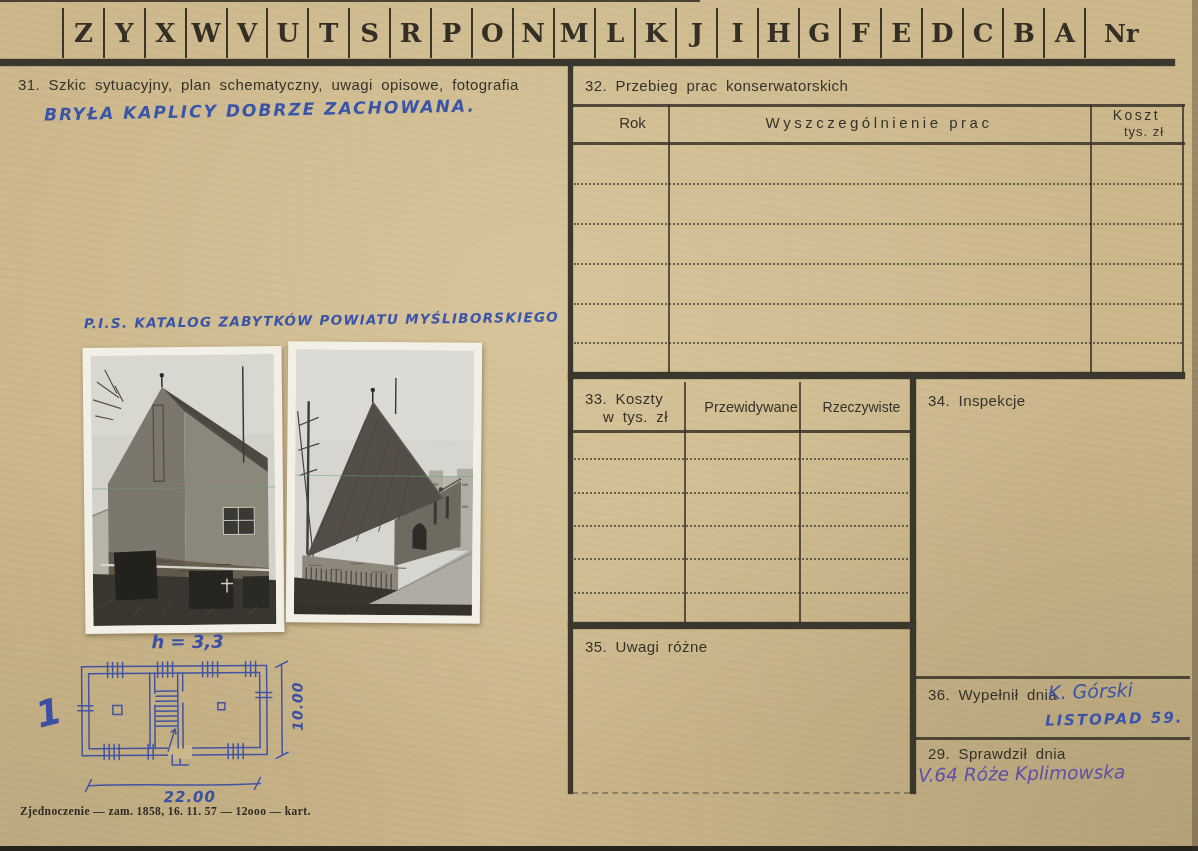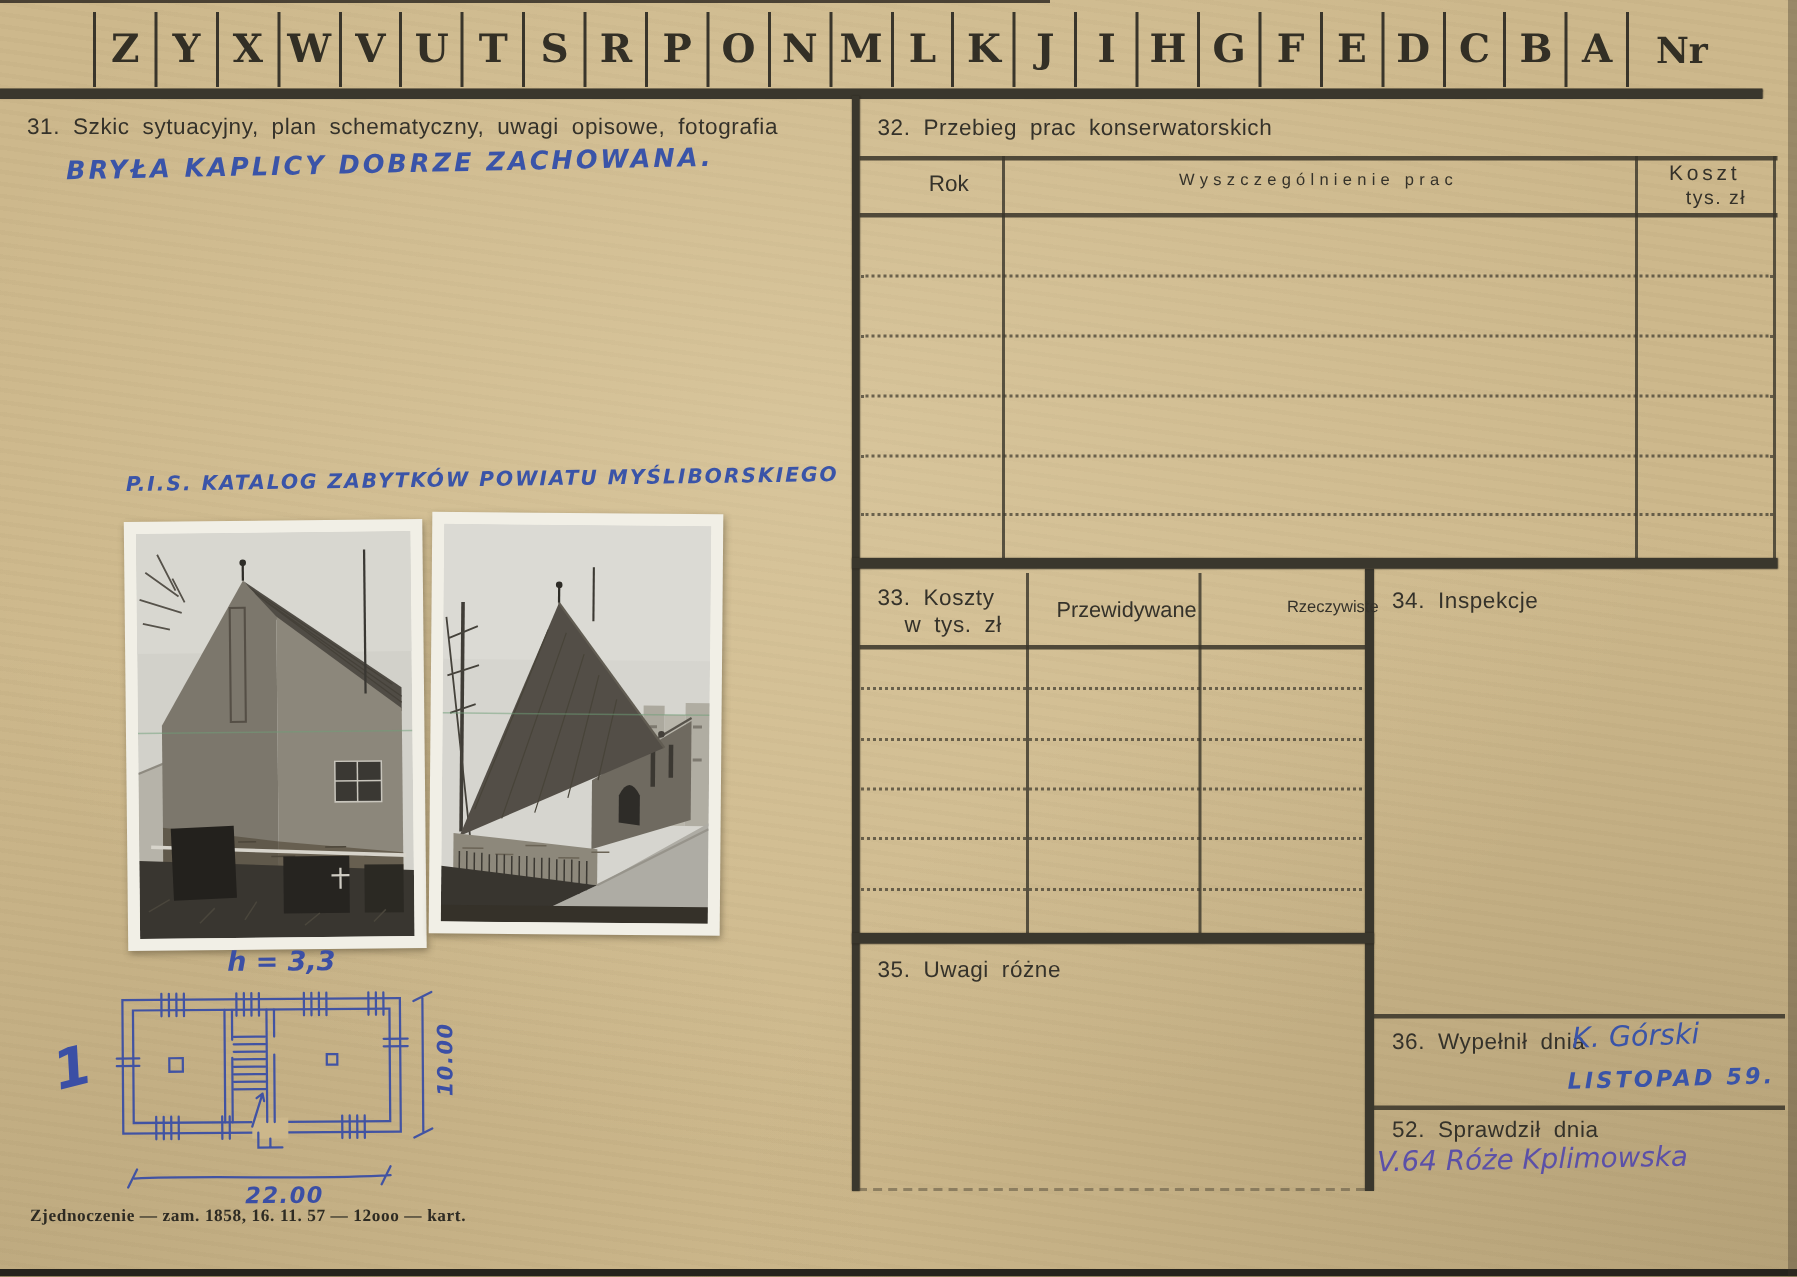--- a/index.html
+++ b/index.html
@@ -223,36 +223,36 @@
   <div class="bar" style="left:910px;top:379px;width:6px;height:415px;"></div>
 
   <div class="sec-title" style="left:585px;top:77px;">32. Przebieg prac konserwatorskich</div>
   <div>
     <div class="hline" style="left:573px;top:104px;width:612px;height:2.5px;"></div>
     <div class="hline" style="left:573px;top:142px;width:612px;height:2.5px;"></div>
     <div class="vline" style="left:668px;top:104px;height:271px;"></div>
     <div class="vline" style="left:1090px;top:104px;height:271px;"></div>
     <div class="vline" style="left:1182px;top:104px;height:271px;width:1.5px;"></div>
     <div class="col-head" style="left:573px;top:114px;width:119px;font-size:15px;">Rok</div>
-    <div class="col-head" style="left:668px;top:114px;width:422px;font-size:11px;letter-spacing:3.5px;">Wyszczególnienie prac</div>
+    <div class="col-head" style="left:668px;top:114px;width:422px;font-size:15px;letter-spacing:3.5px;">Wyszczególnienie prac</div>
     <div class="col-head" style="left:1090px;top:107px;width:93px;font-size:14px;letter-spacing:2.5px;">Koszt</div>
     <div class="col-head" style="left:1090px;top:124px;width:108px;font-size:13px;letter-spacing:1px;">tys. zł</div>
     <div class="dot" style="left:574px;top:183px;width:608px;"></div>
     <div class="dot" style="left:574px;top:223px;width:608px;"></div>
     <div class="dot" style="left:574px;top:263px;width:608px;"></div>
     <div class="dot" style="left:574px;top:303px;width:608px;"></div>
     <div class="dot" style="left:574px;top:342px;width:608px;"></div>
     <div class="bar" style="left:568px;top:372px;width:617px;height:7px;"></div>
   </div>
 
   <div>
     <div class="sec-title" style="left:585px;top:390px;">33. Koszty</div>
     <div class="sec-title" style="left:603px;top:408px;">w tys. zł</div>
     <div class="col-head" style="left:684px;top:399px;width:134px;font-size:14.5px;">Przewidywane</div>
-    <div class="col-head" style="left:826px;top:399px;width:125px;font-size:11px;">Rzeczywiste</div>
+    <div class="col-head" style="left:799px;top:399px;width:125px;font-size:14px;">Rzeczywiste</div>
     <div class="vline" style="left:684px;top:382px;height:240px;"></div>
     <div class="vline" style="left:799px;top:382px;height:240px;"></div>
     <div class="hline" style="left:573px;top:430px;width:337px;height:2.5px;"></div>
     <div class="dot" style="left:574px;top:458px;width:334px;"></div>
     <div class="dot" style="left:574px;top:492px;width:334px;"></div>
     <div class="dot" style="left:574px;top:525px;width:334px;"></div>
     <div class="dot" style="left:574px;top:558px;width:334px;"></div>
     <div class="dot" style="left:574px;top:592px;width:334px;"></div>
     <div class="bar" style="left:568px;top:622px;width:348px;height:7px;"></div>
   </div>
@@ -261,16 +261,16 @@
 
   <div class="sec-title" style="left:585px;top:638px;">35. Uwagi różne</div>
   <div class="dash" style="left:572px;top:792px;width:338px;"></div>
 
   <div class="hline" style="left:916px;top:676px;width:274px;height:2.5px;"></div>
   <div class="sec-title" style="left:928px;top:686px;">36. Wypełnił dnia</div>
   <div class="hw" style="left:1048px;top:680px;font-size:19px;transform:rotate(-2deg);">K. Górski</div>
   <div class="hw hw-caps" style="left:1045px;top:710px;font-size:15px;transform:rotate(-1.5deg);">LISTOPAD 59.</div>
 
   <div class="hline" style="left:916px;top:737px;width:274px;height:2.5px;"></div>
-  <div class="sec-title" style="left:928px;top:745px;">52. Sprawdził dnia</div>
+  <div class="sec-title" style="left:928px;top:745px;">29. Sprawdził dnia</div>
   <div class="hw" style="left:918px;top:763px;font-size:18.5px;color:#5b50a8;transform:rotate(-1deg);">V.64 Róże Kplimowska</div>
 
 </div>
 
 </body></html>

